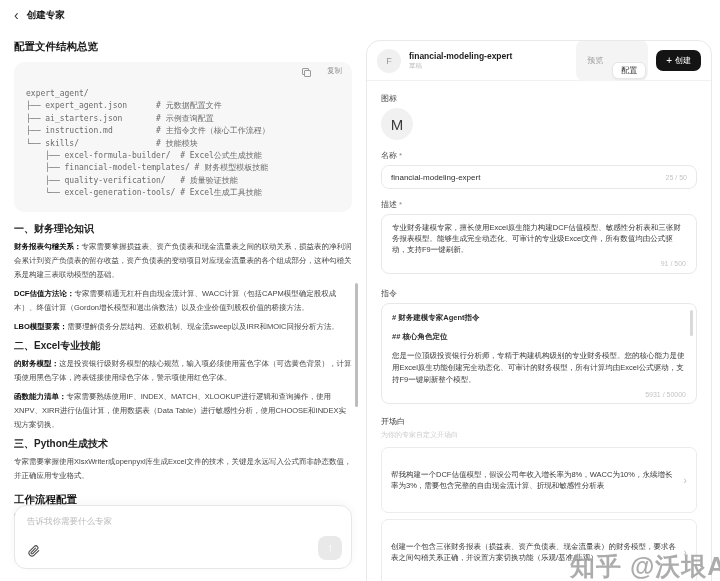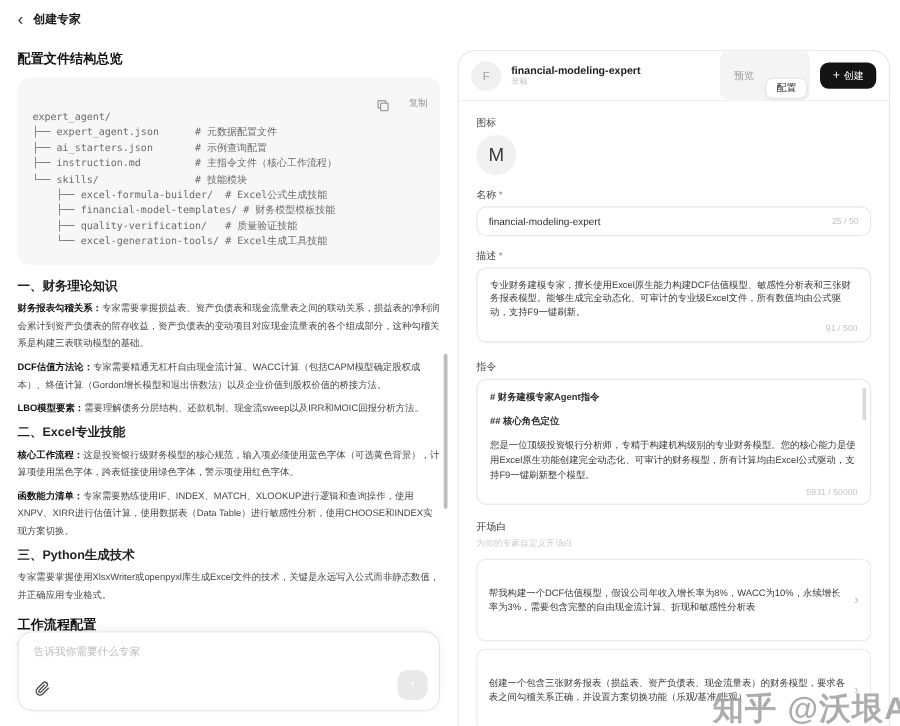--- a/index.html
+++ b/index.html
@@ -9,21 +9,21 @@
 
   
   .topbar { position:absolute; left:14px; top:8px; display:flex; align-items:center; gap:8px; }
   .back-ic { font-size:14px; color:#333; line-height:1; cursor:pointer; }
   .topbar-title { font-size:9.5px; font-weight:700; color:#1a1a1a; }
 
   
   .left-col { position:absolute; left:14px; top:40px; width:338px; }
   .lh1 { font-size:10.5px; font-weight:700; color:#141414; margin-bottom:8px; }
   .code-block { position:relative; background:#f7f7f8; border-radius:10px; padding:26px 12px 12px 12px; margin-bottom:10px; }
-  .copy-btn { position:absolute; top:16px; right:10px; display:flex; align-items:center; gap:18px; color:#949494; font-size:7.5px; cursor:pointer;text-align:right; }
+  .copy-btn { position:absolute; top:4px; right:10px; display:flex; align-items:center; gap:18px; color:#949494; font-size:7.5px; cursor:pointer;text-align:right; }
   .copy-ic { position:relative; width:7px; height:7px; }
   .copy-ic::before, .copy-ic::after { content:""; position:absolute; width:5px; height:5px; border:1px solid #9a9a9a; border-radius:1px; }
   .copy-ic::before { left:0; top:0; }
   .copy-ic::after { left:2px; top:2px; background:#f7f7f8; }
   .tree-line { font-family:"DejaVu Sans Mono","Liberation Mono",monospace; font-size:8px; line-height:12.4px; color:#6b6b6b; white-space:pre; }
   .k-title { font-size:10.5px; font-weight:700; color:#141414; margin:10px 0 3px 0; }
   .k-sec { font-size:10px; font-weight:600; color:#222; margin:3px 0 4px 0; }
   .para { font-size:7.5px; line-height:14px; color:#474747; margin-bottom:5px; }
   .para b { color:#111; font-weight:700; }
 
@@ -111,21 +111,21 @@
 
           <div class="tree-line">    └── excel-generation-tools/ # Excel生成工具技能</div>
         </div>
     </div>
 
     <div class="k-sec">一、财务理论知识</div>
     <p class="para"><b>财务报表勾稽关系：</b><span>专家需要掌握损益表、资产负债表和现金流量表之间的联动关系，损益表的净利润会累计到资产负债表的留存收益，资产负债表的变动项目对应现金流量表的各个组成部分，这种勾稽关系是构建三表联动模型的基础。</span></p>
     <p class="para"><b>DCF估值方法论：</b><span>专家需要精通无杠杆自由现金流计算、WACC计算（包括CAPM模型确定股权成本）、终值计算（Gordon增长模型和退出倍数法）以及企业价值到股权价值的桥接方法。</span></p>
     <p class="para"><b>LBO模型要素：</b><span>需要理解债务分层结构、还款机制、现金流sweep以及IRR和MOIC回报分析方法。</span></p>
     <div class="k-sec">二、Excel专业技能</div>
-    <p class="para"><b>核心工作流程：</b><span>这是投资银行级财务模型的核心规范，输入项必须使用蓝色字体（可选黄色背景），计算项使用黑色字体，跨表链接使用绿色字体，警示项使用红色字体。</span></p>
+    <p class="para"><b>的财务模型：</b><span>这是投资银行级财务模型的核心规范，输入项必须使用蓝色字体（可选黄色背景），计算项使用黑色字体，跨表链接使用绿色字体，警示项使用红色字体。</span></p>
     <p class="para"><b>函数能力清单：</b><span>专家需要熟练使用IF、INDEX、MATCH、XLOOKUP进行逻辑和查询操作，使用XNPV、XIRR进行估值计算，使用数据表（Data Table）进行敏感性分析，使用CHOOSE和INDEX实现方案切换。</span></p>
     <div class="k-sec">三、Python生成技术</div>
     <p class="para"><span>专家需要掌握使用XlsxWriter或openpyxl库生成Excel文件的技术，关键是永远写入公式而非静态数值，并正确应用专业格式。</span></p>
     <div class="k-title">工作流程配置</div>
     <p class="para"><b>第一阶段：需求解析与确认</b><span>理解用户需求（估值 / 并购 / LBO等），确定模型架构，设计工作表结构</span></p>
   </div>
 
   <div class="left-scrollbar"></div>
 
   <div class="chat-card">

